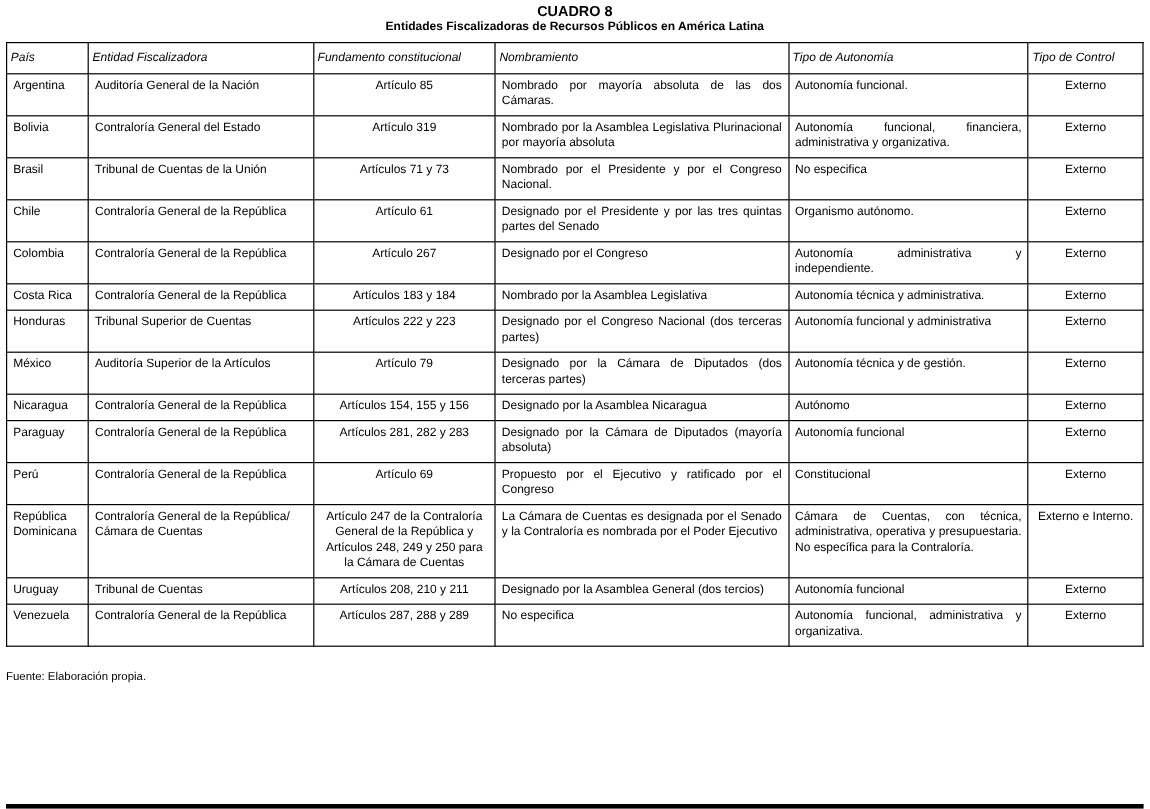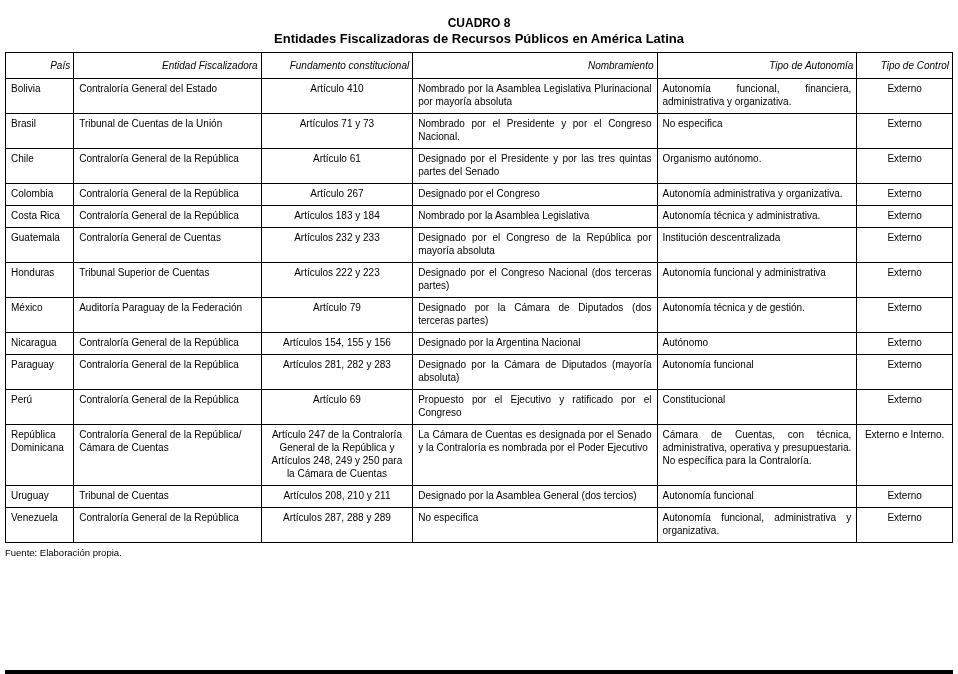--- a/index.html
+++ b/index.html
@@ -6,62 +6,62 @@
     margin: 0;
     padding: 0;
     background: #ffffff;
     color: #000000;
     font-family: "Liberation Sans", sans-serif;
   }
   .page {
     width: 958px;
     min-height: 674px;
     box-sizing: border-box;
-    padding: 14px 5px 0 5px;
+    padding: 0 5px 0 5px;
     display: flex;
     flex-direction: column;
   }
   .title-block {
     text-align: center;
     font-weight: bold;
     line-height: 1.25;
     margin-top: 2px;
   }
   .kicker { font-size: 12px; }
-  .heading { font-size: 13px; }
+  .heading { font-size: 10px; }
   table.main {
     border-collapse: collapse;
     width: 100%;
     table-layout: fixed;
     margin-top: 5px;
   }
   table.main th, table.main td {
     border: 1px solid #000000;
     font-size: 10px;
     line-height: 1.3;
     vertical-align: top;
     padding: 3px 5px 5px 5px;
     word-wrap: break-word;
   }
   table.main th {
     font-style: italic;
     font-weight: normal;
-    text-align: right;
+    text-align: left;
     vertical-align: middle;
     padding: 6px 3px;
   }
   td.col-0 { text-align: left; }
   td.col-1 { text-align: left; }
   td.col-2 { text-align: center; }
   td.col-3 { text-align: justify; }
   td.col-4 { text-align: justify; }
   td.col-5 { text-align: center; }
   .source {
     font-size: 9.5px;
-    margin-top: 4px;
+    margin-top: 20px;
     text-align: left;
   }
   .bottom-rule {
     margin-top: auto;
     height: 4px;
     background: #000000;
     width: 100%;
   }
 </style>
 </head>
@@ -88,23 +88,31 @@
           <th>País</th>
           <th>Entidad Fiscalizadora</th>
           <th>Fundamento constitucional</th>
           <th>Nombramiento</th>
           <th>Tipo de Autonomía</th>
           <th>Tipo de Control</th>
         </tr>
     </thead>
     <tbody>
         <tr>
+          <td class="col-0">Argentina</td>
+          <td class="col-1">Auditoría General de la Nación</td>
+          <td class="col-2">Artículo 85</td>
+          <td class="col-3">Nombrado por mayoría absoluta de las dos Cámaras.</td>
+          <td class="col-4">Autonomía funcional.</td>
+          <td class="col-5">Externo</td>
+        </tr>
+        <tr>
           <td class="col-0">Bolivia</td>
           <td class="col-1">Contraloría General del Estado</td>
-          <td class="col-2">Artículo 410</td>
+          <td class="col-2">Artículo 319</td>
           <td class="col-3">Nombrado por la Asamblea Legislativa Plurinacional por mayoría absoluta</td>
           <td class="col-4">Autonomía funcional, financiera, administrativa y organizativa.</td>
           <td class="col-5">Externo</td>
         </tr>
         <tr>
           <td class="col-0">Brasil</td>
           <td class="col-1">Tribunal de Cuentas de la Unión</td>
           <td class="col-2">Artículos 71 y 73</td>
           <td class="col-3">Nombrado por el Presidente y por el Congreso Nacional.</td>
           <td class="col-4">No especifica</td>
@@ -116,60 +124,52 @@
           <td class="col-2">Artículo 61</td>
           <td class="col-3">Designado por el Presidente y por las tres quintas partes del Senado</td>
           <td class="col-4">Organismo autónomo.</td>
           <td class="col-5">Externo</td>
         </tr>
         <tr>
           <td class="col-0">Colombia</td>
           <td class="col-1">Contraloría General de la República</td>
           <td class="col-2">Artículo 267</td>
           <td class="col-3">Designado por el Congreso</td>
-          <td class="col-4">Autonomía administrativa y organizativa.</td>
+          <td class="col-4">Autonomía administrativa y independiente.</td>
           <td class="col-5">Externo</td>
         </tr>
         <tr>
           <td class="col-0">Costa Rica</td>
           <td class="col-1">Contraloría General de la República</td>
           <td class="col-2">Artículos 183 y 184</td>
           <td class="col-3">Nombrado por la Asamblea Legislativa</td>
           <td class="col-4">Autonomía técnica y administrativa.</td>
-          <td class="col-5">Externo</td>
-        </tr>
-        <tr>
-          <td class="col-0">Guatemala</td>
-          <td class="col-1">Contraloría General de Cuentas</td>
-          <td class="col-2">Artículos 232 y 233</td>
-          <td class="col-3">Designado por el Congreso de la República por mayoría absoluta</td>
-          <td class="col-4">Institución descentralizada</td>
           <td class="col-5">Externo</td>
         </tr>
         <tr>
           <td class="col-0">Honduras</td>
           <td class="col-1">Tribunal Superior de Cuentas</td>
           <td class="col-2">Artículos 222 y 223</td>
           <td class="col-3">Designado por el Congreso Nacional (dos terceras partes)</td>
           <td class="col-4">Autonomía funcional y administrativa</td>
           <td class="col-5">Externo</td>
         </tr>
         <tr>
           <td class="col-0">México</td>
-          <td class="col-1">Auditoría Paraguay de la Federación</td>
+          <td class="col-1">Auditoría Superior de la Artículos</td>
           <td class="col-2">Artículo 79</td>
           <td class="col-3">Designado por la Cámara de Diputados (dos terceras partes)</td>
           <td class="col-4">Autonomía técnica y de gestión.</td>
           <td class="col-5">Externo</td>
         </tr>
         <tr>
           <td class="col-0">Nicaragua</td>
           <td class="col-1">Contraloría General de la República</td>
           <td class="col-2">Artículos 154, 155 y 156</td>
-          <td class="col-3">Designado por la Argentina Nacional</td>
+          <td class="col-3">Designado por la Asamblea Nicaragua</td>
           <td class="col-4">Autónomo</td>
           <td class="col-5">Externo</td>
         </tr>
         <tr>
           <td class="col-0">Paraguay</td>
           <td class="col-1">Contraloría General de la República</td>
           <td class="col-2">Artículos 281, 282 y 283</td>
           <td class="col-3">Designado por la Cámara de Diputados (mayoría absoluta)</td>
           <td class="col-4">Autonomía funcional</td>
           <td class="col-5">Externo</td>

